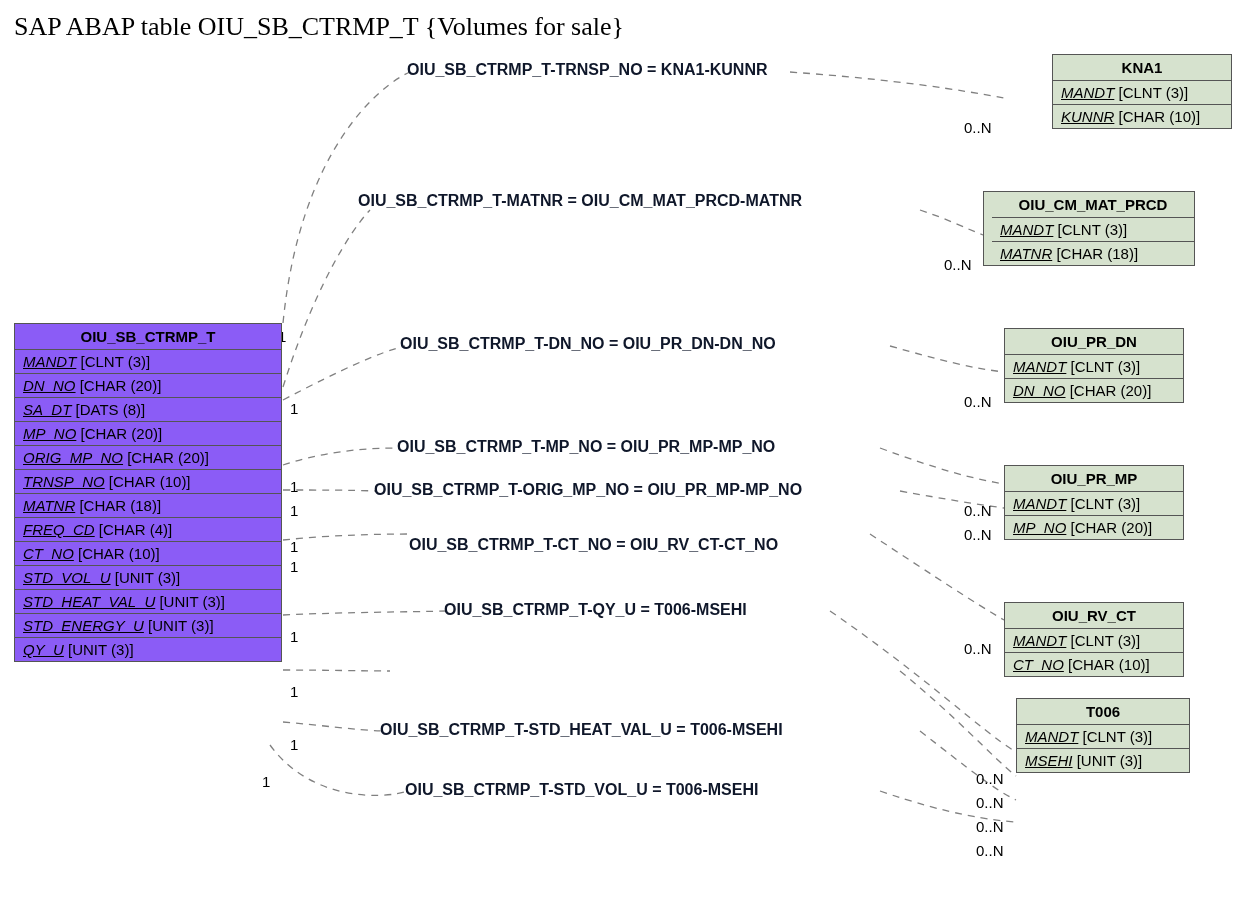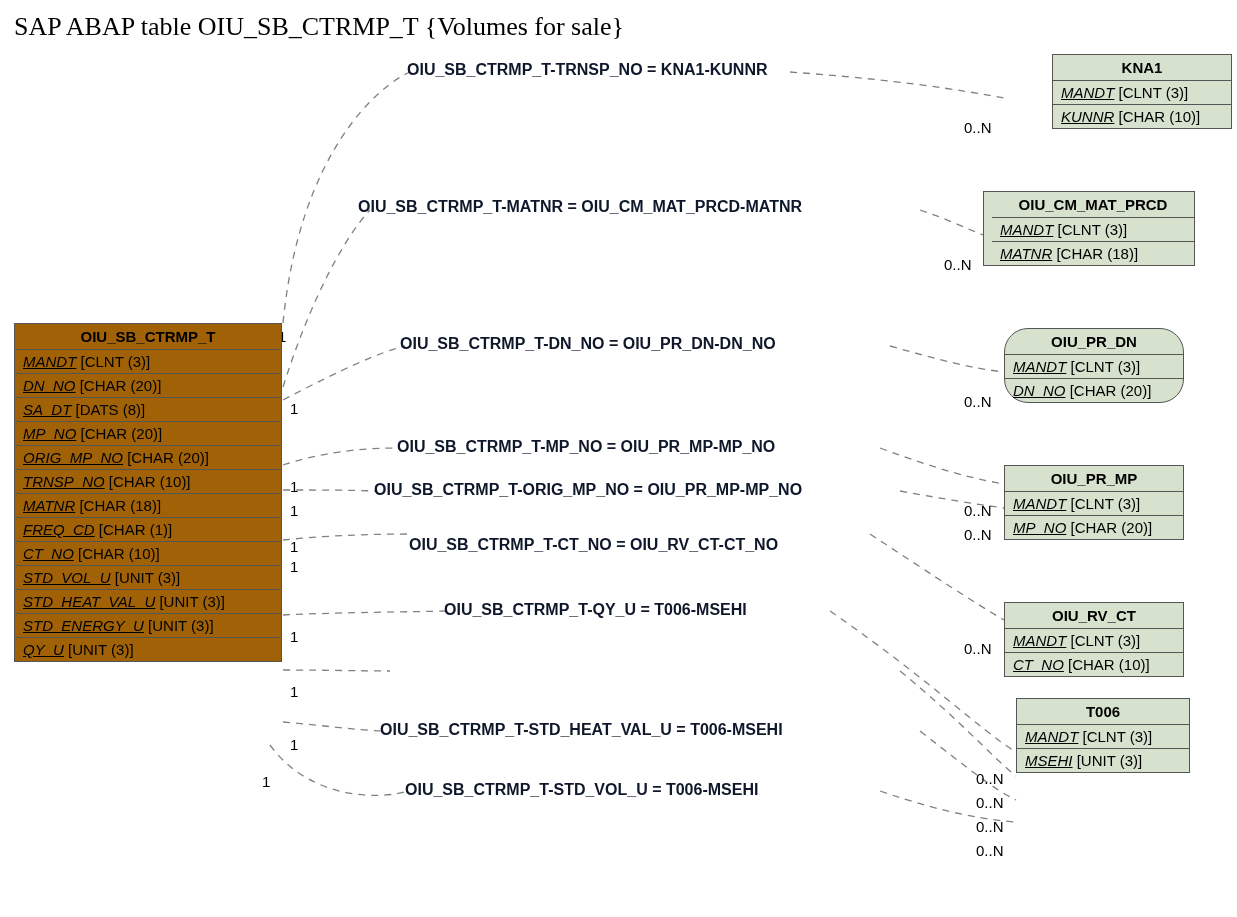--- a/index.html
+++ b/index.html
@@ -23,21 +23,21 @@
     font-family: Georgia, 'Times New Roman', serif;
   }
   .entity {
     position: absolute;
     border: 1px solid #555;
     background: #d6e2ce;
     box-sizing: border-box;
     z-index: 5;
   }
   .entity.primary {
-    background: #a16207;
+    background: #8b5cf6;
   }
   .entity .ename {
     font-weight: bold;
     text-align: center;
     padding: 4px 8px;
     border-bottom: 1px solid #555;
     white-space: nowrap;
   }
   .entity .row {
     padding: 3px 8px;
@@ -87,41 +87,41 @@
 
   <div class="entity primary" style="left:14px; top:323px; width:268px;">
     <div class="ename">OIU_SB_CTRMP_T</div>
     <div class="row"><span class="fld">MANDT</span> <span class="typ">[CLNT (3)]</span></div>
     <div class="row"><span class="fld">DN_NO</span> <span class="typ">[CHAR (20)]</span></div>
     <div class="row"><span class="fld">SA_DT</span> <span class="typ">[DATS (8)]</span></div>
     <div class="row"><span class="fld">MP_NO</span> <span class="typ">[CHAR (20)]</span></div>
     <div class="row"><span class="fld">ORIG_MP_NO</span> <span class="typ">[CHAR (20)]</span></div>
     <div class="row"><span class="fld">TRNSP_NO</span> <span class="typ">[CHAR (10)]</span></div>
     <div class="row"><span class="fld">MATNR</span> <span class="typ">[CHAR (18)]</span></div>
-    <div class="row"><span class="fld">FREQ_CD</span> <span class="typ">[CHAR (1)]</span></div>
+    <div class="row"><span class="fld">FREQ_CD</span> <span class="typ">[CHAR (4)]</span></div>
     <div class="row"><span class="fld">CT_NO</span> <span class="typ">[CHAR (10)]</span></div>
     <div class="row"><span class="fld">STD_VOL_U</span> <span class="typ">[UNIT (3)]</span></div>
     <div class="row"><span class="fld">STD_HEAT_VAL_U</span> <span class="typ">[UNIT (3)]</span></div>
     <div class="row"><span class="fld">STD_ENERGY_U</span> <span class="typ">[UNIT (3)]</span></div>
     <div class="row"><span class="fld">QY_U</span> <span class="typ">[UNIT (3)]</span></div>
   </div>
 
   <div class="entity" style="left:1004px; top:54px; width:180px;margin-left:48px;">
     <div class="ename">KNA1</div>
     <div class="row"><span class="fld">MANDT</span> <span class="typ">[CLNT (3)]</span></div>
     <div class="row"><span class="fld">KUNNR</span> <span class="typ">[CHAR (10)]</span></div>
   </div>
 
   <div class="entity" style="left:983px; top:191px; width:212px;padding-left:8px;">
     <div class="ename">OIU_CM_MAT_PRCD</div>
     <div class="row"><span class="fld">MANDT</span> <span class="typ">[CLNT (3)]</span></div>
     <div class="row"><span class="fld">MATNR</span> <span class="typ">[CHAR (18)]</span></div>
   </div>
 
-  <div class="entity" style="left:1004px; top:328px; width:180px;border-radius:24px;">
+  <div class="entity" style="left:1004px; top:328px; width:180px;">
     <div class="ename">OIU_PR_DN</div>
     <div class="row"><span class="fld">MANDT</span> <span class="typ">[CLNT (3)]</span></div>
     <div class="row"><span class="fld">DN_NO</span> <span class="typ">[CHAR (20)]</span></div>
   </div>
 
   <div class="entity" style="left:1004px; top:465px; width:180px;">
     <div class="ename">OIU_PR_MP</div>
     <div class="row"><span class="fld">MANDT</span> <span class="typ">[CLNT (3)]</span></div>
     <div class="row"><span class="fld">MP_NO</span> <span class="typ">[CHAR (20)]</span></div>
   </div>
@@ -132,21 +132,21 @@
     <div class="row"><span class="fld">CT_NO</span> <span class="typ">[CHAR (10)]</span></div>
   </div>
 
   <div class="entity" style="left:1016px; top:698px; width:174px;">
     <div class="ename">T006</div>
     <div class="row"><span class="fld">MANDT</span> <span class="typ">[CLNT (3)]</span></div>
     <div class="row"><span class="fld">MSEHI</span> <span class="typ">[UNIT (3)]</span></div>
   </div>
 
   <div class="edge-label" style="left:407px; top:61px;">OIU_SB_CTRMP_T-TRNSP_NO = KNA1-KUNNR</div>
-  <div class="edge-label" style="left:358px; top:198px;">OIU_SB_CTRMP_T-MATNR = OIU_CM_MAT_PRCD-MATNR</div>
+  <div class="edge-label" style="left:358px; top:192px;">OIU_SB_CTRMP_T-MATNR = OIU_CM_MAT_PRCD-MATNR</div>
   <div class="edge-label" style="left:400px; top:335px;">OIU_SB_CTRMP_T-DN_NO = OIU_PR_DN-DN_NO</div>
   <div class="edge-label" style="left:397px; top:438px;">OIU_SB_CTRMP_T-MP_NO = OIU_PR_MP-MP_NO</div>
   <div class="edge-label" style="left:374px; top:481px;">OIU_SB_CTRMP_T-ORIG_MP_NO = OIU_PR_MP-MP_NO</div>
   <div class="edge-label" style="left:409px; top:524px;margin-top:12px;">OIU_SB_CTRMP_T-CT_NO = OIU_RV_CT-CT_NO</div>
   <div class="edge-label" style="left:444px; top:601px;">OIU_SB_CTRMP_T-QY_U = T006-MSEHI</div>
   <div class="edge-label" style="left:380px; top:721px;">OIU_SB_CTRMP_T-STD_HEAT_VAL_U = T006-MSEHI</div>
   <div class="edge-label" style="left:405px; top:781px;">OIU_SB_CTRMP_T-STD_VOL_U = T006-MSEHI</div>
 
   <div class="card" style="left:278px; top:300px;">1</div>
   <div class="card" style="left:290px; top:372px;">1</div>

